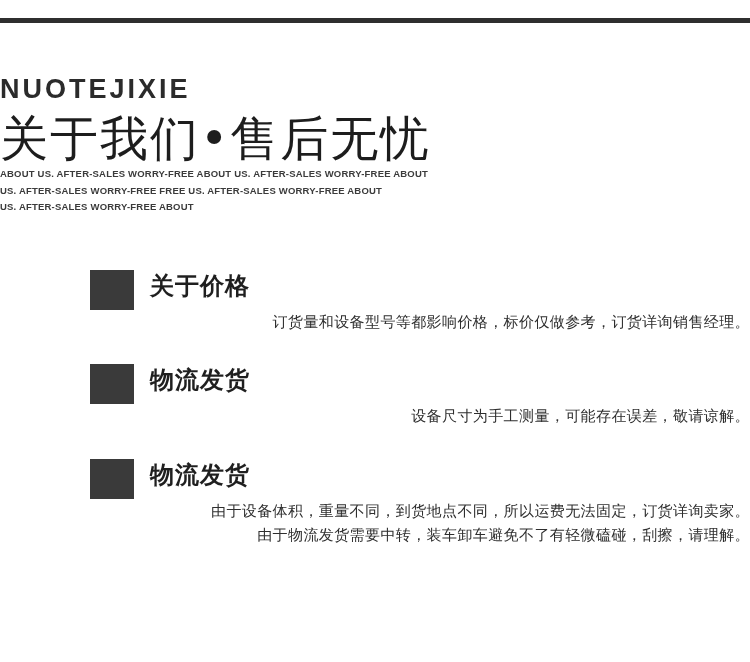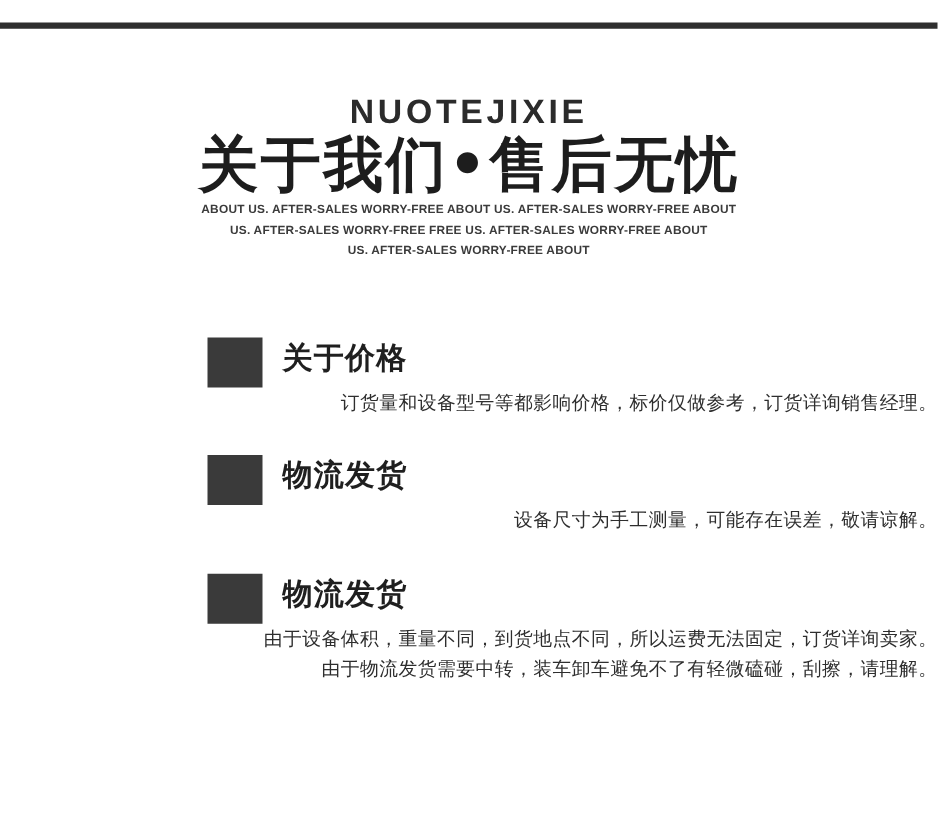--- a/index.html
+++ b/index.html
@@ -26,32 +26,32 @@
     left: 0;
     width: 750px;
     height: 5px;
     background: #2f2f2f;
   }
   .header {
     position: absolute;
     top: 74px;
     left: 0;
     width: 750px;
-    text-align: center;
   }
   .header-pinyin {
     font-size: 27px;
     letter-spacing: 3px;
     font-weight: bold;
     color: #2b2b2b;
     font-family: "Liberation Sans", sans-serif;
   }
   .header-title {
+    margin-top: 6px;
     font-size: 48px;
-    font-weight: bold;
+    font-weight: normal;
     letter-spacing: 2px;
     color: #1d1d1d;
     font-family: "DejaVu Sans", sans-serif;
     line-height: 1.15;
   }
   .header-sub {
     font-size: 9.5px;
     line-height: 1.75;
     letter-spacing: 0.2px;
     color: #3b3b3b;
@@ -59,21 +59,21 @@
     font-family: "Liberation Sans", sans-serif;
   }
   .sections {
     position: absolute;
     top: 268px;
     left: 0;
     width: 750px;
   }
   .section {
     position: relative;
-    padding-left: 104px;
+    padding-left: 28px;
     margin-bottom: 28px;
   }
   .section-mark {
     position: absolute;
     left: 62px;
     top: 2px;
     width: 44px;
     height: 40px;
     background: #3a3a3a;
   }

